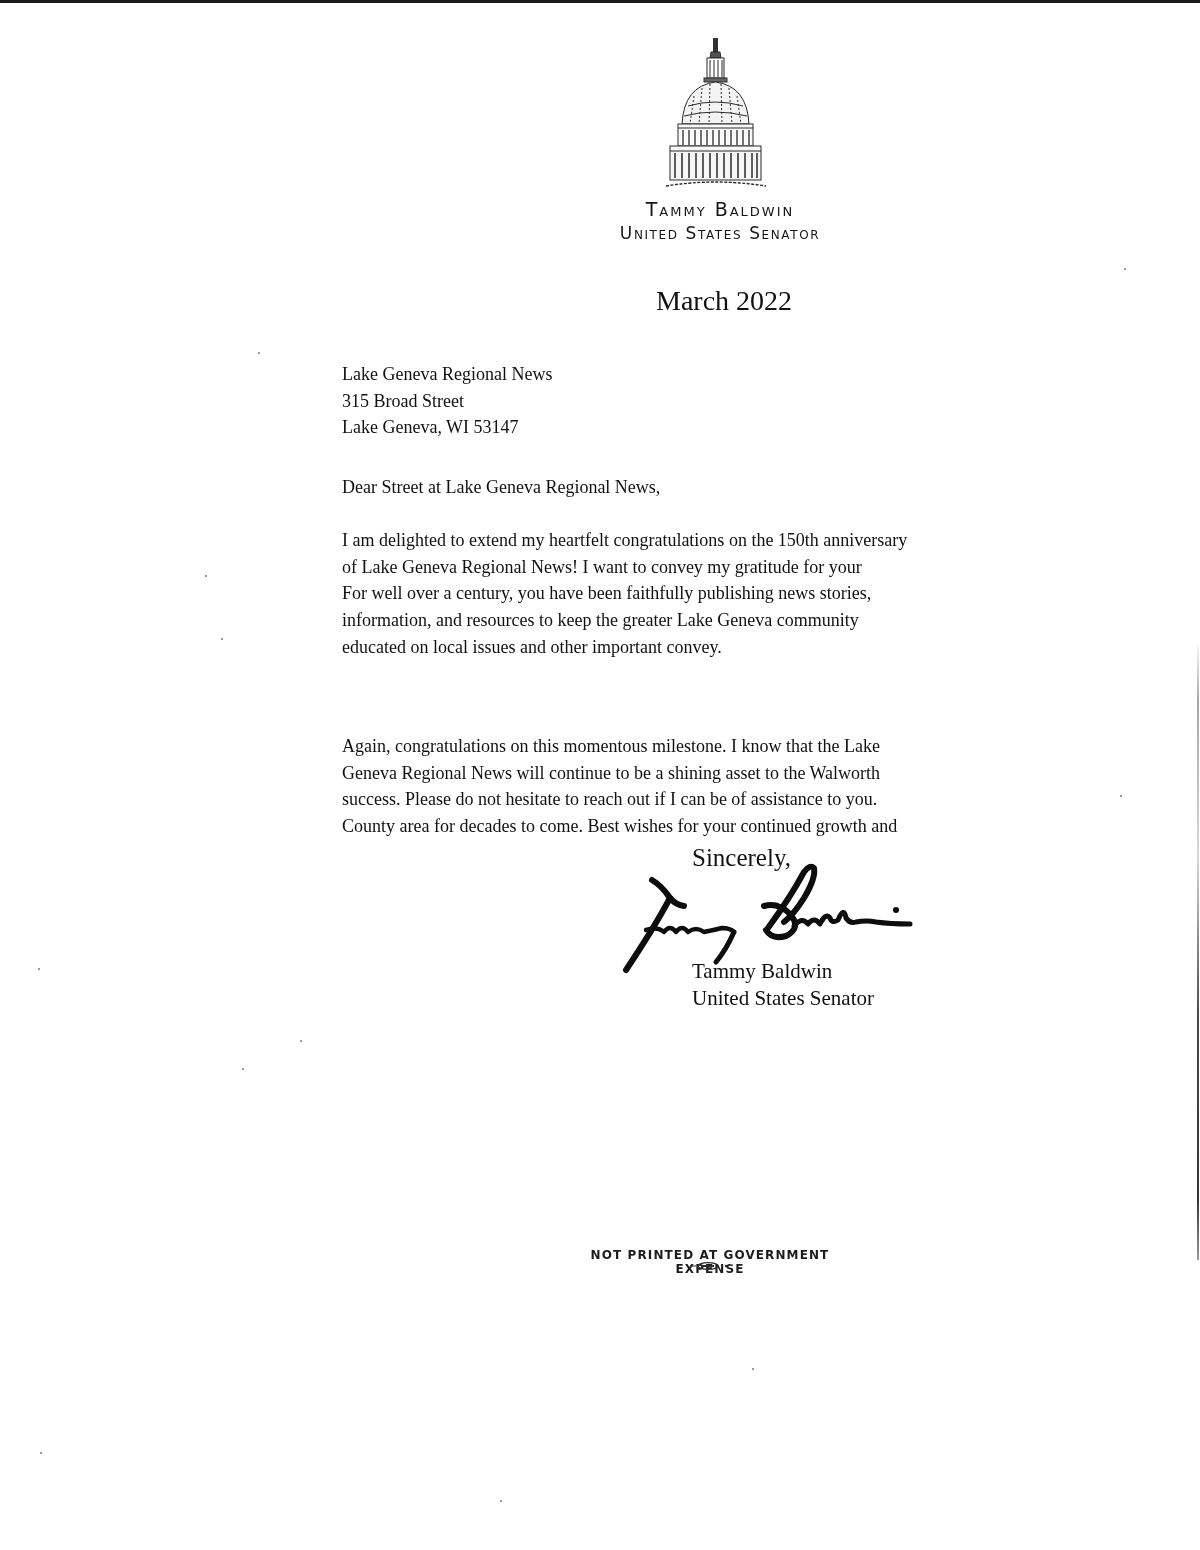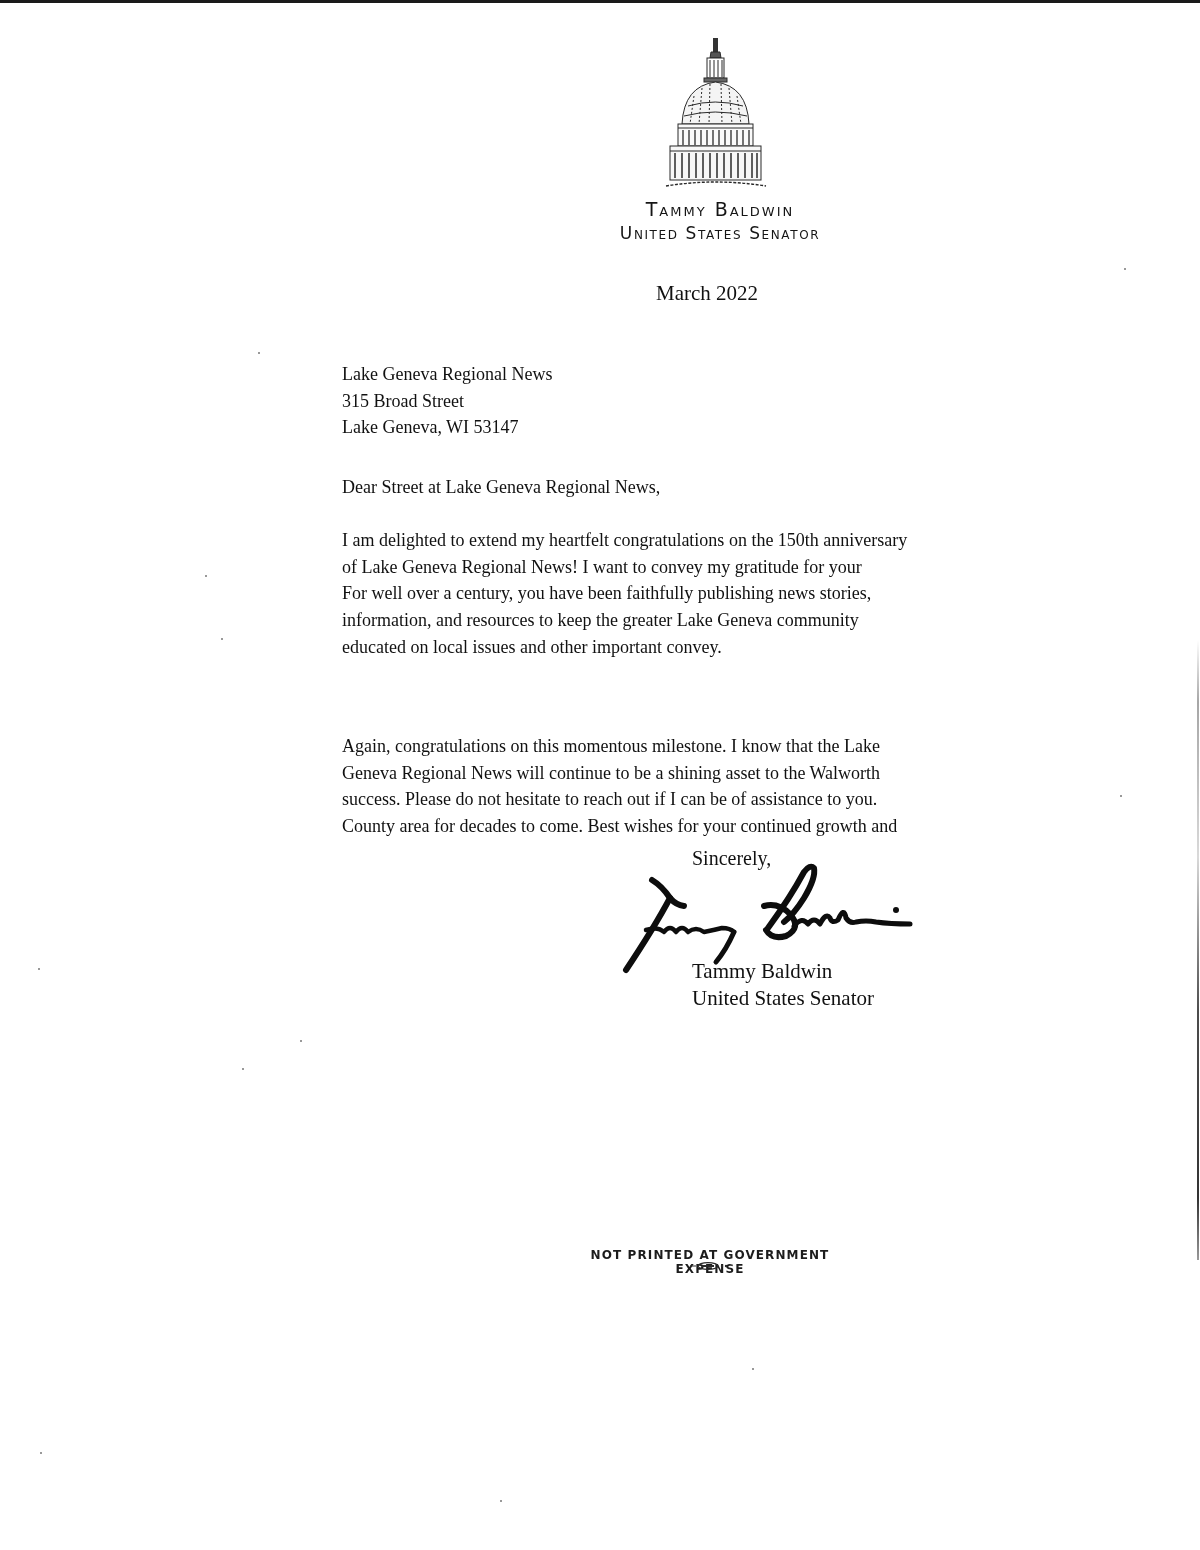--- a/index.html
+++ b/index.html
@@ -56,40 +56,40 @@
       text-align: center;
       font-family: "DejaVu Sans", "Liberation Sans", sans-serif;
       font-size: 17px;
       letter-spacing: 1.6px;
       font-variant: small-caps;
       color: #151515;
       line-height: 22px;
     }
     .date {
       position: absolute;
-      left: 656px; top: 280px;
-      font-size: 21px;
+      left: 656px; top: 288px;
+      font-size: 28px;
       line-height: 26px;
     }
     .block {
       position: absolute;
       left: 342px;
       font-size: 18px;
       line-height: 26.7px;
       white-space: nowrap;
     }
     .line { display: block; }
     .addr { top: 361px; }
     .salutation { top: 474px; }
     .p1 { top: 527px; }
     .p2 { top: 733px; }
     .closing {
       position: absolute;
       left: 692px; top: 845px;
-      font-size: 20px;
+      font-size: 25px;
       line-height: 26px;
     }
     .signature {
       position: absolute;
       left: 618px; top: 858px;
       width: 300px; height: 120px;
     }
     .sig-name {
       position: absolute;
       left: 692px; top: 958px;

